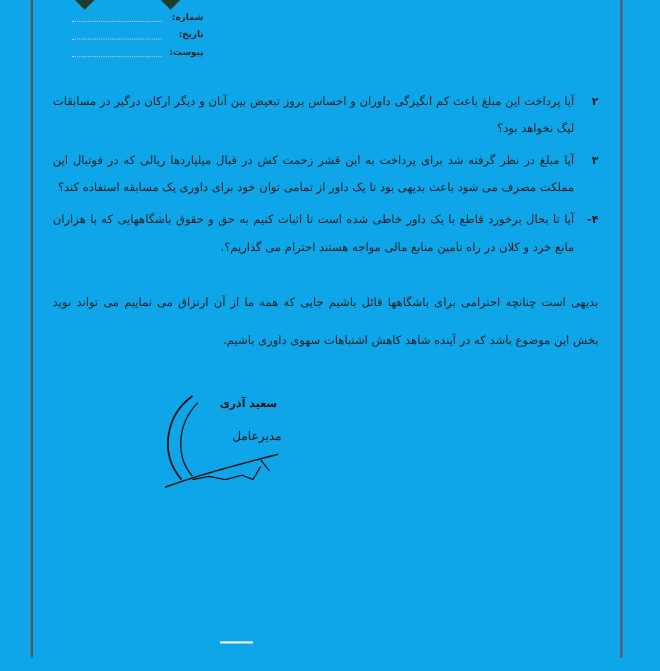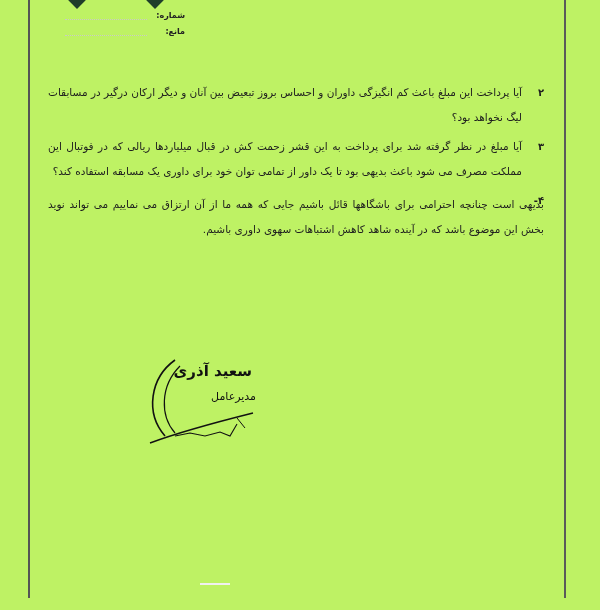--- a/index.html
+++ b/index.html
@@ -14,21 +14,21 @@
       overflow: hidden;
       font-family: "DejaVu Sans", sans-serif;
       color: #1a1a1a;
     }
     .page {
       position: absolute;
       left: 0;
       top: 0;
       width: 600px;
       height: 610px;
-      background: #bef264;
+      background: #0ea5e9;
     }
     .border-left {
       position: absolute;
       left: 28px;
       top: 0;
       width: 2px;
       height: 598px;
       background: #555555;
     }
     .border-right {
@@ -104,42 +104,42 @@
     }
     .item-num {
       position: absolute;
       right: 0;
       top: 0;
       font-weight: bold;
       font-size: 10px;
     }
     .para {
       font-size: 10.5px;
-      line-height: 25px;
-      margin-top: 8px;
+      line-height: 35px;
+      margin-top: 20px;
       color: #1e1e1e;
     }
     
     .signature {
       position: absolute;
       left: 145px;
       top: 358px;
       width: 115px;
       height: 90px;
     }
     .sig-svg {
       position: absolute;
       left: 0;
       top: 0;
     }
     .sig-name {
       position: absolute;
       right: 8px;
       top: 4px;
-      font-size: 15px;
+      font-size: 10px;
       font-weight: bold;
       direction: rtl;
       color: #111;
     }
     .sig-title {
       position: absolute;
       right: 4px;
       top: 32px;
       font-size: 11px;
       font-weight: normal;
@@ -165,36 +165,41 @@
   <div class="logo-left"></div>
   <div class="logo-text"></div>
   <div class="logo-right"></div>
 
   <div class="meta">
     <div class="meta-row">
       <span class="meta-label">شماره:</span>
       <span class="meta-line"></span>
     </div>
     <div class="meta-row">
-      <span class="meta-label">مانع:</span>
+      <span class="meta-label">تاریخ:</span>
+      <span class="meta-line"></span>
+    </div>
+    <div class="meta-row">
+      <span class="meta-label">پیوست:</span>
       <span class="meta-line"></span>
     </div>
   </div>
 
   <div class="content">
     <div class="item">
       <span class="item-num">۲</span>
       <span>آیا پرداخت این مبلغ باعث کم انگیزگی داوران و احساس بروز تبعیض بین آنان و دیگر ارکان درگیر در مسابقات لیگ نخواهد بود؟</span>
     </div>
     <div class="item">
       <span class="item-num">۳</span>
       <span>آیا مبلغ در نظر گرفته شد برای پرداخت به این قشر زحمت کش در قبال میلیاردها ریالی که در فوتبال این مملکت مصرف می شود باعث بدیهی بود تا یک داور از تمامی توان خود برای داوری یک مسابقه استفاده کند؟</span>
     </div>
     <div class="item">
       <span class="item-num">۴-</span>
+      <span>آیا تا بحال برخورد قاطع با یک داور خاطی شده است تا اثبات کنیم به حق و حقوق باشگاههایی که با هزاران مانع خرد و کلان در راه تامین منابع مالی مواجه هستند احترام می گذاریم؟.</span>
     </div>
     <div class="para">بدیهی است چنانچه احترامی برای باشگاهها قائل باشیم جایی که همه ما از آن ارتزاق می نماییم می تواند نوید بخش این موضوع باشد که در آینده شاهد کاهش اشتباهات سهوی داوری باشیم.</div>
   </div>
 
   <div class="signature">
     <svg class="sig-svg" width="115" height="90" viewBox="0 0 115 90">
       <path d="M 30 2 C 5 20, 0 55, 20 78" stroke="#111" stroke-width="1.6" fill="none"></path>
       <path d="M 35 8 C 15 28, 15 58, 30 75" stroke="#111" stroke-width="1.2" fill="none"></path>
       <path d="M 5 85 C 40 72, 80 62, 108 55" stroke="#111" stroke-width="1.4" fill="none"></path>
       <path d="M 30 78 L 45 75 L 60 78 L 75 74 L 85 78 L 92 66" stroke="#111" stroke-width="1.1" fill="none"></path>

